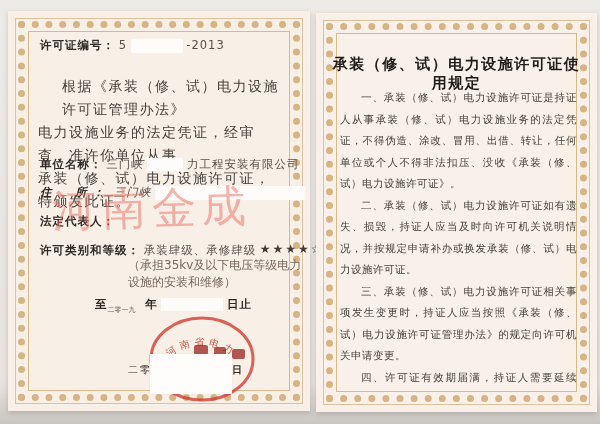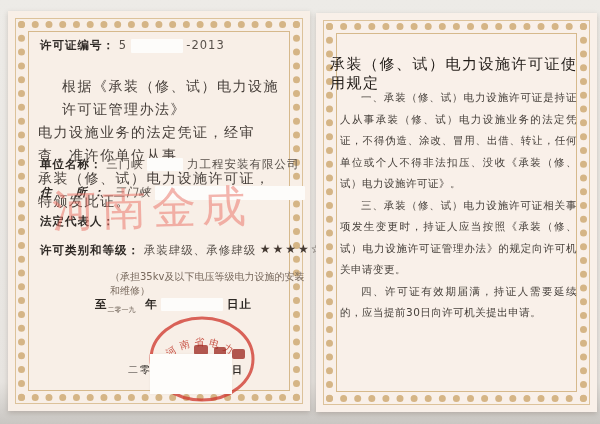--- a/index.html
+++ b/index.html
@@ -16,33 +16,33 @@
   .frame-b{position:absolute;inset:10px;border:7px dotted #cda76e;opacity:.8;}
   .frame-c{position:absolute;inset:20px;border:1px solid #d6b98c;}
   .row{position:absolute;white-space:nowrap;color:#3e3833;font-size:11.5px;}
   .lbl{font-weight:bold;color:#2f2a26;letter-spacing:1px;}
   .val{color:#57504a;letter-spacing:1px;}
   .redact{display:inline-block;background:#fdfcfa;vertical-align:middle;border-radius:1px;}
   .intro{position:absolute;left:30px;right:26px;top:64px;color:#463f3a;
     font-size:14px;line-height:23px;letter-spacing:1.5px;}
   .intro .ln:first-child{padding-left:24px;}
   .small-year{font-size:7px;color:#6e6257;vertical-align:-4px;letter-spacing:0;}
-  .note{position:absolute;left:102px;top:246px;font-size:10px;color:#77685c;letter-spacing:0;margin-top:13px;}
+  .note{position:absolute;left:120px;top:246px;font-size:12px;color:#77685c;letter-spacing:0;}
   .stars{color:#453a33;font-size:12px;letter-spacing:2px;vertical-align:1px;}
   .watermark{
     position:absolute;left:44px;top:168px;width:230px;z-index:5;pointer-events:none;
     font-family:"DejaVu Serif",serif;font-size:44px;letter-spacing:6px;
     color:rgba(233,110,98,.5);transform:rotate(-1.5deg);white-space:nowrap;
   }
   .stamp{position:absolute;left:140px;top:304px;width:108px;height:88px;z-index:6;}
   .stamp-mark{position:absolute;background:rgba(155,36,28,.75);border-radius:2px;z-index:6;}
   .cover{position:absolute;z-index:7;background:#fefdfb;box-shadow:0 0 2px rgba(0,0,0,.06);}
   .issue-date{position:absolute;top:352px;z-index:8;font-size:10px;color:#2f2a26;letter-spacing:2px;}
-  .r-title{position:absolute;left:14px;right:14px;top:42px;text-align:left;
-    font-size:15px;font-weight:normal;color:#211c18;letter-spacing:1.5px;}
+  .r-title{position:absolute;left:14px;right:14px;top:42px;text-align:center;
+    font-size:15px;font-weight:bold;color:#211c18;letter-spacing:1.5px;}
   .r-body{position:absolute;left:24px;right:20px;top:74px;bottom:22px;overflow:hidden;}
   .r-body p{margin:0;text-indent:2em;text-align:justify;
     font-size:10.5px;line-height:21.5px;color:#453f3a;letter-spacing:.5px;}
 </style>
 </head>
 <body>
 
 <div class="page page-left">
   <div class="frame-a"></div>
   <div class="frame-b"></div>
@@ -115,17 +115,18 @@
 
 <div class="page page-right">
   <div class="frame-a"></div>
   <div class="frame-b"></div>
   <div class="frame-c"></div>
 
   <div class="r-title">承装（修、试）电力设施许可证使用规定</div>
 
   <div class="r-body">
     <p>一、承装（修、试）电力设施许可证是持证人从事承装（修、试）电力设施业务的法定凭证，不得伪造、涂改、冒用、出借、转让，任何单位或个人不得非法扣压、没收《承装（修、试）电力设施许可证》。</p>
+    <p>二、承装（修、试）电力设施许可证如有遗失、损毁，持证人应当及时向许可机关说明情况，并按规定申请补办或换发承装（修、试）电力设施许可证。</p>
     <p>三、承装（修、试）电力设施许可证相关事项发生变更时，持证人应当按照《承装（修、试）电力设施许可证管理办法》的规定向许可机关申请变更。</p>
     <p>四、许可证有效期届满，持证人需要延续的，应当提前30日向许可机关提出申请。</p>
 
   </div>
 </div>
 
 </body></html>

